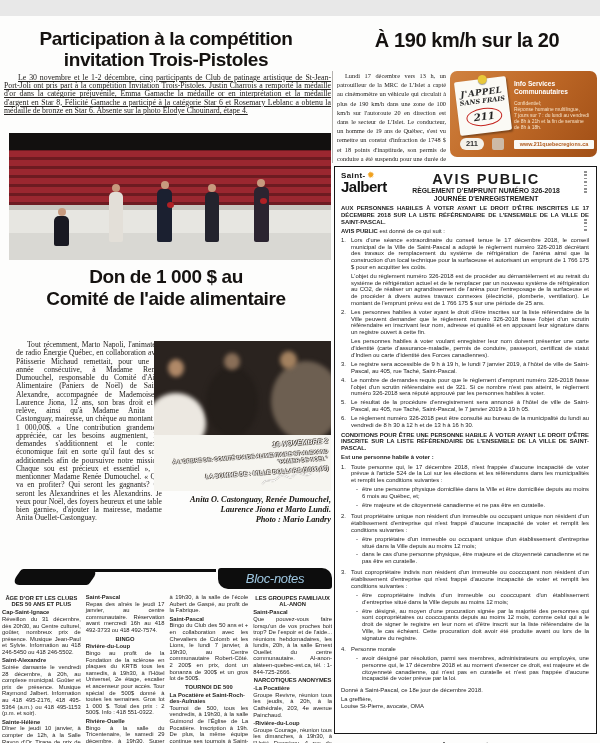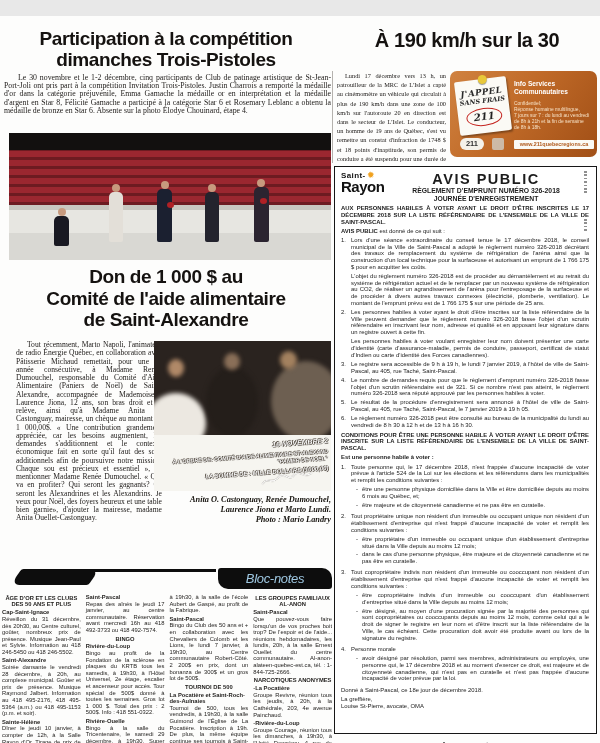--- a/index.html
+++ b/index.html
@@ -7,21 +7,21 @@
         font-family:"Liberation Sans",sans-serif;color:#111;margin:16px auto;}
   
   .headline{position:absolute;text-align:center;font-weight:700;color:#151210;
             font-family:"Liberation Sans",sans-serif;letter-spacing:-0.4px;}
   .headline .hl-line{display:block;}
   #art1-title{left:0;top:12px;width:332px;font-size:19px;line-height:21px;}
   #don-title{left:0;top:250px;width:332px;font-size:19px;line-height:21.5px;}
   #art3-title{left:336px;top:12px;width:262px;font-size:20px;line-height:24px;}
   
   .serif{font-family:"Liberation Serif",serif;color:#23201e;text-align:justify;}
-  #art1-body{position:absolute;left:4px;top:58px;width:327px;font-size:7.8px;line-height:8.2px;text-indent:14px;}
+  #art1-body{position:absolute;left:4px;top:58px;width:327px;font-size:7.8px;line-height:8.2px;text-indent:14px;text-decoration:underline;}
   #don-body{position:absolute;left:16px;top:325px;width:146px;height:226px;font-size:7.6px;line-height:8.25px;text-indent:11px;overflow:hidden;}
   #art3-body{position:absolute;left:337px;top:55px;width:109px;font-size:6.3px;line-height:9.2px;text-indent:8px;}
   .vrule{position:absolute;left:332px;top:55px;width:1px;height:92px;background:#b5b2ae;}
   
   #photo1{position:absolute;left:9px;top:117px;width:322px;height:127px;overflow:hidden;
     background:
       linear-gradient(180deg,#12100f 0 13%,rgba(0,0,0,0) 13%),
       linear-gradient(180deg,rgba(0,0,0,0) 0 57%,#c9c7c0 57% 61%,#e7e6e1 61% 79%,#d9d8d3 79% 100%),
       repeating-linear-gradient(180deg,#9b2730 0 6px,#6d1b21 6px 9px);}
   .sk{position:absolute;bottom:18px;border-radius:5px 5px 2px 2px;}
@@ -109,21 +109,21 @@
   #foot-right .sep{margin:0 3px;color:#999;}
   #foot-right .pageno{font-size:9.5px;font-weight:700;color:#111;margin-left:5px;text-align:center;}
 </style>
 </head>
 <body>
 
 <div class="page">
 
   <div class="headline" id="art1-title">
       <span class="hl-line">Participation à la compétition</span>
-      <span class="hl-line">dimanches Trois-Pistoles</span>
+      <span class="hl-line">invitation Trois-Pistoles</span>
     </div>
   <div class="serif" id="art1-body">Le 30 novembre et le 1-2 décembre, cinq participants de Club de patinage artistique de St-Jean-Port-Joli ont pris part à la compétition Invitation Trois-Pistoles.  Justin Charrois a remporté la médaille d'or dans la catégorie préjuvénile, Emma Gamache la médaille or en interprétation et la médaille d'argent en Star 8, Félicité Gamache a participé à la catégorie Star 6 et Rosemary Leblanc a obtenu la médaille de bronze en Star 6. Absente sur la photo Élodye Chouinard, étape 4.</div>
 
   <div id="photo1">
     <div class="sk" style="left:14%;width:15px;height:30px;bottom:14px;background:#191922;">
         <i class="head"></i>
       </div>
     <div class="sk" style="left:31%;width:14px;height:50px;background:#e3dfd8;">
         <i class="head"></i>
       </div>
@@ -136,21 +136,20 @@
     <div class="sk" style="left:76%;width:15px;height:55px;background:#2b2430;">
         <i class="head"></i>
       </div>
     <div class="flower" style="left:49%;bottom:52px;"></div>
     <div class="flower" style="left:78%;bottom:56px;"></div>
   </div>
 
   <div class="headline" id="don-title">
       <span class="hl-line">Don de 1 000 $ au</span>
       <span class="hl-line">Comité de l'aide alimentaire</span>
-      <span class="hl-line">de Saint-Alexandre</span>
     </div>
   <div class="serif" id="don-body">Tout récemment, Marto Napoli, l'animateur de radio Énergie Québec, en collaboration avec Pâtisserie Michaud remettait, pour une 3e année consécutive, à Madame Renée Dumouchel, responsable du Comité d'Aide Alimentaire (Paniers de Noël) de Saint-Alexandre, accompagnée de Mademoiselle Laurence Jiona, 12 ans, son bras droit et la relève, ainsi qu'à Madame Anita O. Castonguay, mairesse, un chèque au montant de 1 000,00$. « Une contribution grandement appréciée, car les besoins augmentent, les demandes s'additionnent et  le contexte économique fait en sorte qu'il faut des sous additionnels afin de poursuivre notre mission. Chaque sou est précieux et essentiel », de mentionner Madame Renée Dumouchel. « Qui va en profiter? Qui seront les gagnants? Ce seront les Alexandrines et les Alexandrins. Je veux pour Noël, des foyers heureux et une table bien garnie», d'ajouter la mairesse, madame Anita Ouellet-Castonguay.</div>
 
   <div id="photo2">
     <div class="people">
       <div class="blob" style="left:-8px;bottom:-18px;width:60px;height:60px;background:#ece8e1;"></div>
       <div class="blob" style="left:14px;top:18px;width:16px;height:18px;background:#b08968;"></div>
       <div class="blob" style="left:52px;top:26px;width:52px;height:70px;background:#241e1a;"></div>
       <div class="blob" style="left:70px;top:12px;width:16px;height:17px;background:#8a6f58;"></div>
       <div class="blob" style="right:-10px;top:20px;width:70px;height:80px;background:#6d5f51;"></div>
@@ -165,21 +164,21 @@
         <path d="M1,9 C6,1 10,11 17,4 S27,9 33,3 S44,8 51,2" fill="none" stroke="#fdfdfd" stroke-width="1.4" style="filter:drop-shadow(0.5px 0.5px 0.4px #4a4238)"></path>
       </svg>
     </div>
   </div>
   <div id="photo2-caption">
       <div>Anita O. Castonguay, Renée Dumouchel,</div>
       <div>Laurence Jiona et Marto Lundi.</div>
       <div>Photo : Mario Landry</div>
     </div>
 
-  <div class="headline" id="art3-title">À 190 km/h sur la 30</div>
+  <div class="headline" id="art3-title">À 190 km/h sur la 20</div>
   <div class="serif" id="art3-body">Lundi 17 décembre vers 13 h, un patrouilleur de la MRC de L'Islet a capté au cinémomètre un véhicule qui circulait à plus de 190 km/h dans une zone de 100 km/h sur l'autoroute 20 en direction est dans le secteur de L'Islet. Le conducteur, un homme de 19 ans de Québec, s'est vu remettre un constat d'infraction de 1748 $ et 18 points d'inaptitude, son permis de conduire a été suspendu pour une durée de 7 jours.</div>
   <div class="vrule"></div>
 
   <div id="ad">
     <div class="note">
       <div class="pin"></div>
       <div class="note-l1">J'APPEL</div>
       <div class="note-l2">SANS FRAIS</div>
       <div class="note-211">211</div>
     </div>
@@ -194,21 +193,21 @@
     <div class="badge">211</div>
     <div class="plogo"></div>
     <div id="ad-site">www.211quebecregions.ca</div>
   </div>
 
   <div id="avis">
     <div class="avis-head">
       <div class="sp-logo">
         <span class="sp-sun">✹</span>
         <div class="sp-l1">Saint-</div>
-        <div class="sp-l2">Rayon</div>
+        <div class="sp-l2">Jalbert</div>
       </div>
       <div class="avis-titles">
         <div class="avis-title">AVIS PUBLIC</div>
         <div class="avis-sub">RÈGLEMENT D'EMPRUNT NUMÉRO 326-2018</div>
         <div class="avis-sub">JOURNÉE D'ENREGISTREMENT</div>
       </div>
     </div>
     <div class="avis-bold">AUX PERSONNES HABILES À VOTER AYANT LE DROIT D'ÊTRE INSCRITES LE 17 DÉCEMBRE 2018 SUR LA LISTE RÉFÉRENDAIRE DE L'ENSEMBLE DE LA VILLE DE SAINT-PASCAL.</div>
     <div class="avis-intro"><b>AVIS PUBLIC</b><span> est donné de ce qui suit :</span></div>
     <div id="avis-items">

